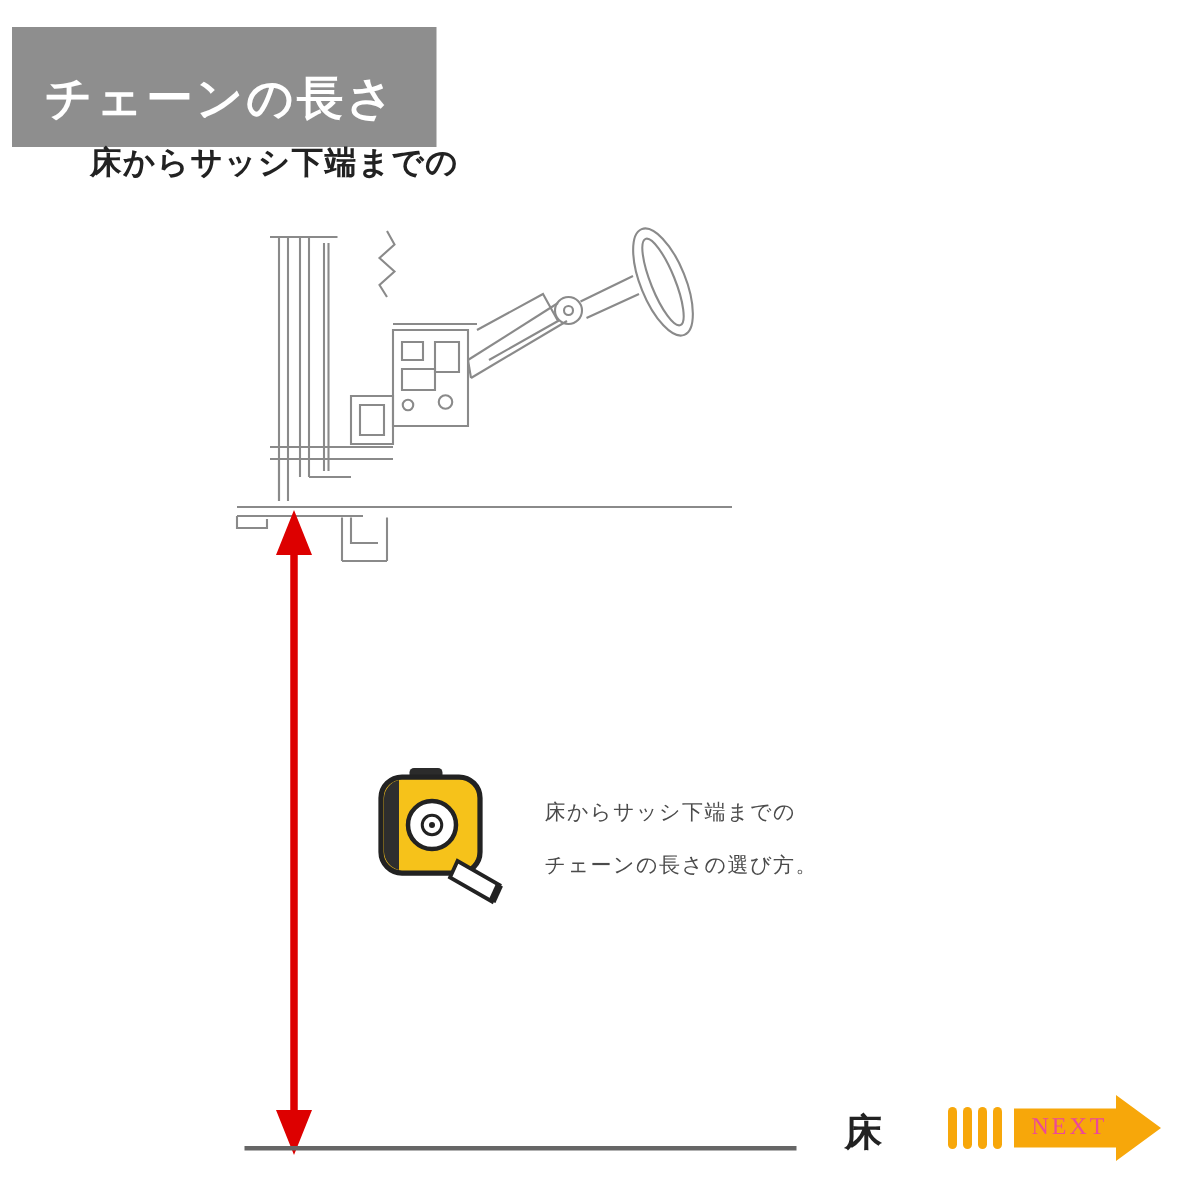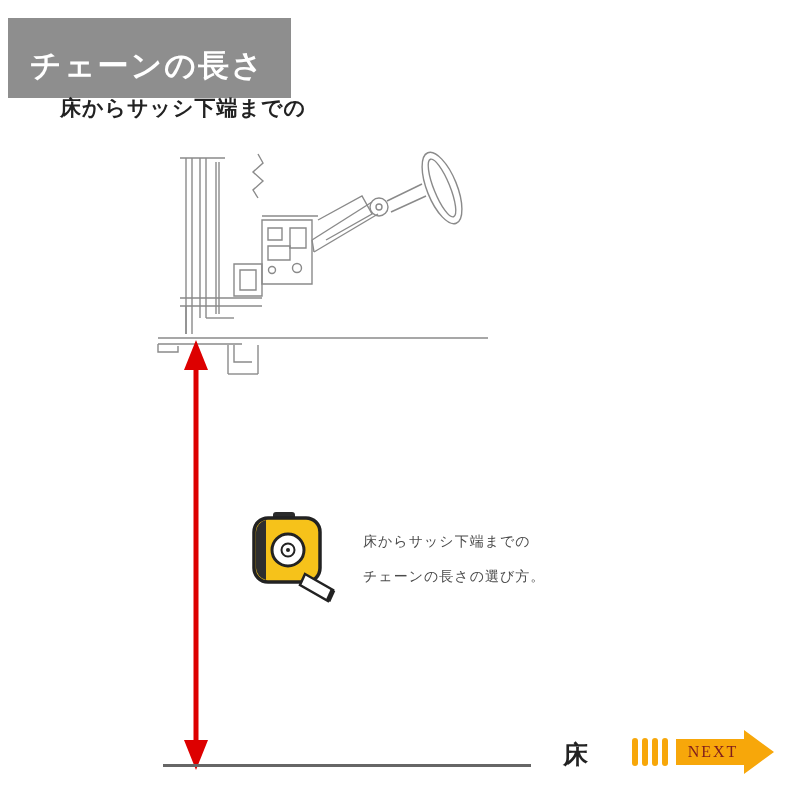--- a/index.html
+++ b/index.html
@@ -71,21 +71,21 @@
   .next-bars{display:flex;gap:4px;align-items:center;margin-right:3px;}
   .next-bar{
     width:6px;height:28px;border-radius:3px;
     background:var(--next-orange);
   }
   .next-arrow{position:relative;width:98px;height:44px;}
   .next-arrow svg{display:block;}
   .next-label{
     position:absolute;left:0;top:0;width:74px;height:44px;
     display:flex;align-items:center;justify-content:center;
-    color:#7f1d1d;font-family:"Liberation Serif", serif;
+    color:#ec4899;font-family:"Liberation Serif", serif;
     font-size:16px;letter-spacing:2px;
   }
 </style>
 </head>
 <body>
 
 <div class="page">
 
   <div class="banner">チェーンの長さ</div>
 

